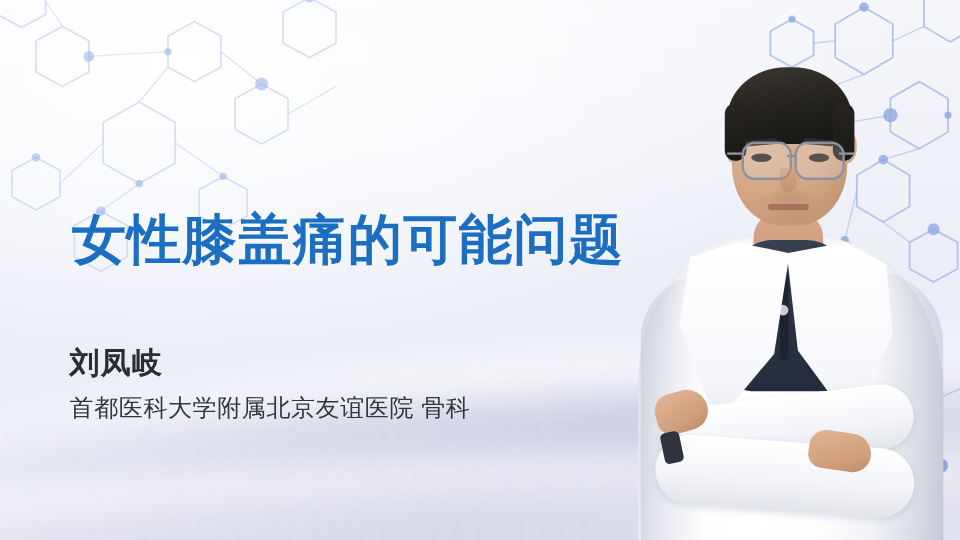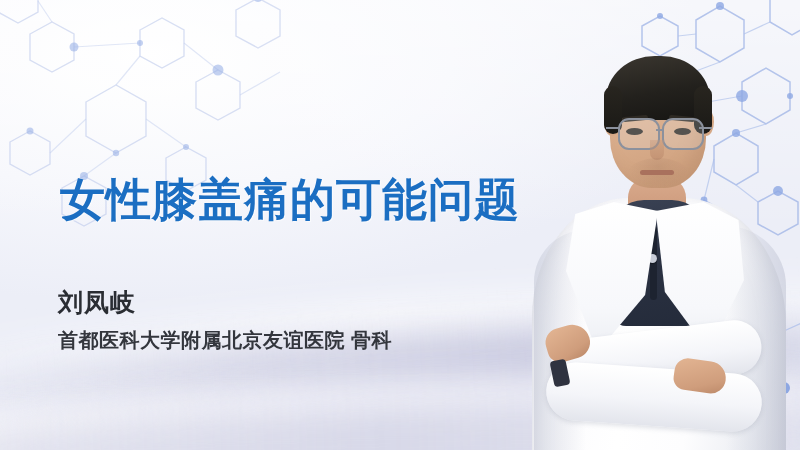--- a/index.html
+++ b/index.html
@@ -260,21 +260,21 @@
   }
   .doc-rank {
     font-size: 17px;
     font-weight: normal;
     color: #4a4e57;
     letter-spacing: 1px;
   }
   .doc-affil {
     margin-top: 8px;
     font-size: 20px;
-    font-weight: bold;
+    font-weight: normal;
     color: #33363d;
     letter-spacing: .5px;
   }
 </style>
 </head>
 <body>
 
 <div id="stage">
 
   <div class="bg-base"></div>

